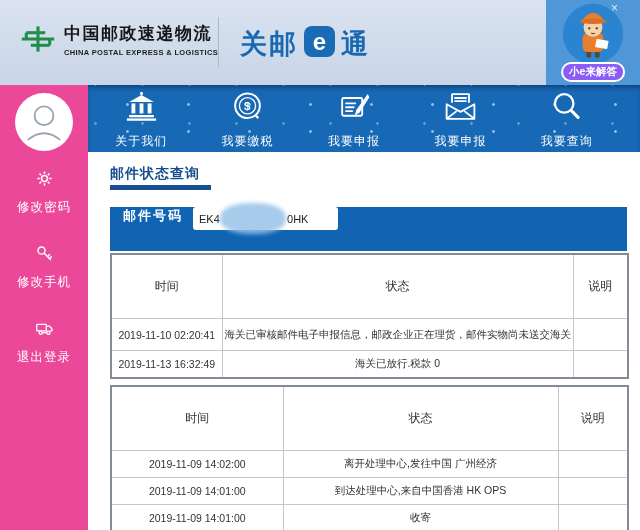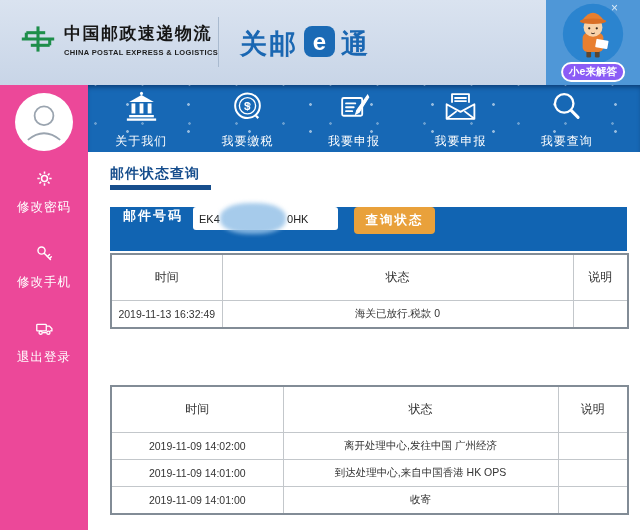--- a/index.html
+++ b/index.html
@@ -86,21 +86,21 @@
             background:rgba(151,194,232,.85); border-radius:45%; filter:blur(2px); pointer-events:none; }
   .query-btn { margin-left:16px; width:81px; height:27px; background:#e9a13b; border:none; border-radius:4px;
                color:#fff; font-size:12.5px; font-weight:bold; letter-spacing:2px; cursor:pointer;
                font-family:"Liberation Sans","DejaVu Sans",sans-serif; }
 
   table.status { position:absolute; left:22px; width:517px; border-collapse:collapse; table-layout:fixed;
                  background:#fff; border:2px solid #828c96; color:#333; }
   table.t1 { top:101px; }
   table.t2 { top:233px; }
   table.status th { border:1px solid #c3c7cb; font-size:12px; font-weight:normal; text-align:center;
-                    padding:14px 2px; height:28px; }
+                    padding:23px 2px; height:28px; }
   table.status td { border:1px solid #c3c7cb; font-size:10.5px; text-align:center; padding:6px 2px;
                     height:27px; white-space:nowrap; overflow:hidden; }
   table.t1 tr.tall td { height:32px; }
 
   .logi-bar { position:absolute; left:22px; top:206px; width:517px; height:27px; background:#1164b2;
               color:#fff; font-size:12px; font-weight:bold; letter-spacing:1px;
               display:flex; align-items:center; padding-left:12px; }
 </style>
 </head>
 <body>
@@ -281,37 +281,41 @@
 
   <div class="section-title">邮件状态查询</div>
   <div class="title-bar"></div>
 
   <div class="query-bar">
     <span class="query-label">邮件号码</span>
     <span class="query-input-wrap">
       <input class="query-input" type="text" value="EK4                      0HK" style="">
       <span class="censor"></span>
     </span>
-    <button class="query-btn">查询状态</button>
   </div>
 
   <table class="status t1">
     <colgroup>
         <col style="width:111px">
         <col style="width:351px">
         <col style="width:55px">
       </colgroup>
     <thead>
       <tr>
         <th>时间</th>
         <th>状态</th>
         <th>说明</th>
       </tr>
     </thead>
     <tbody>
+      <tr class="tall">
+        <td>2019-11-10 02:20:41</td>
+        <td>海关已审核邮件电子申报信息，邮政企业正在理货，邮件实物尚未送交海关</td>
+        <td></td>
+      </tr>
       <tr>
         <td>2019-11-13 16:32:49</td>
         <td>海关已放行.税款 0</td>
         <td></td>
       </tr>
     </tbody>
   </table>
 
 
   <table class="status t2">

